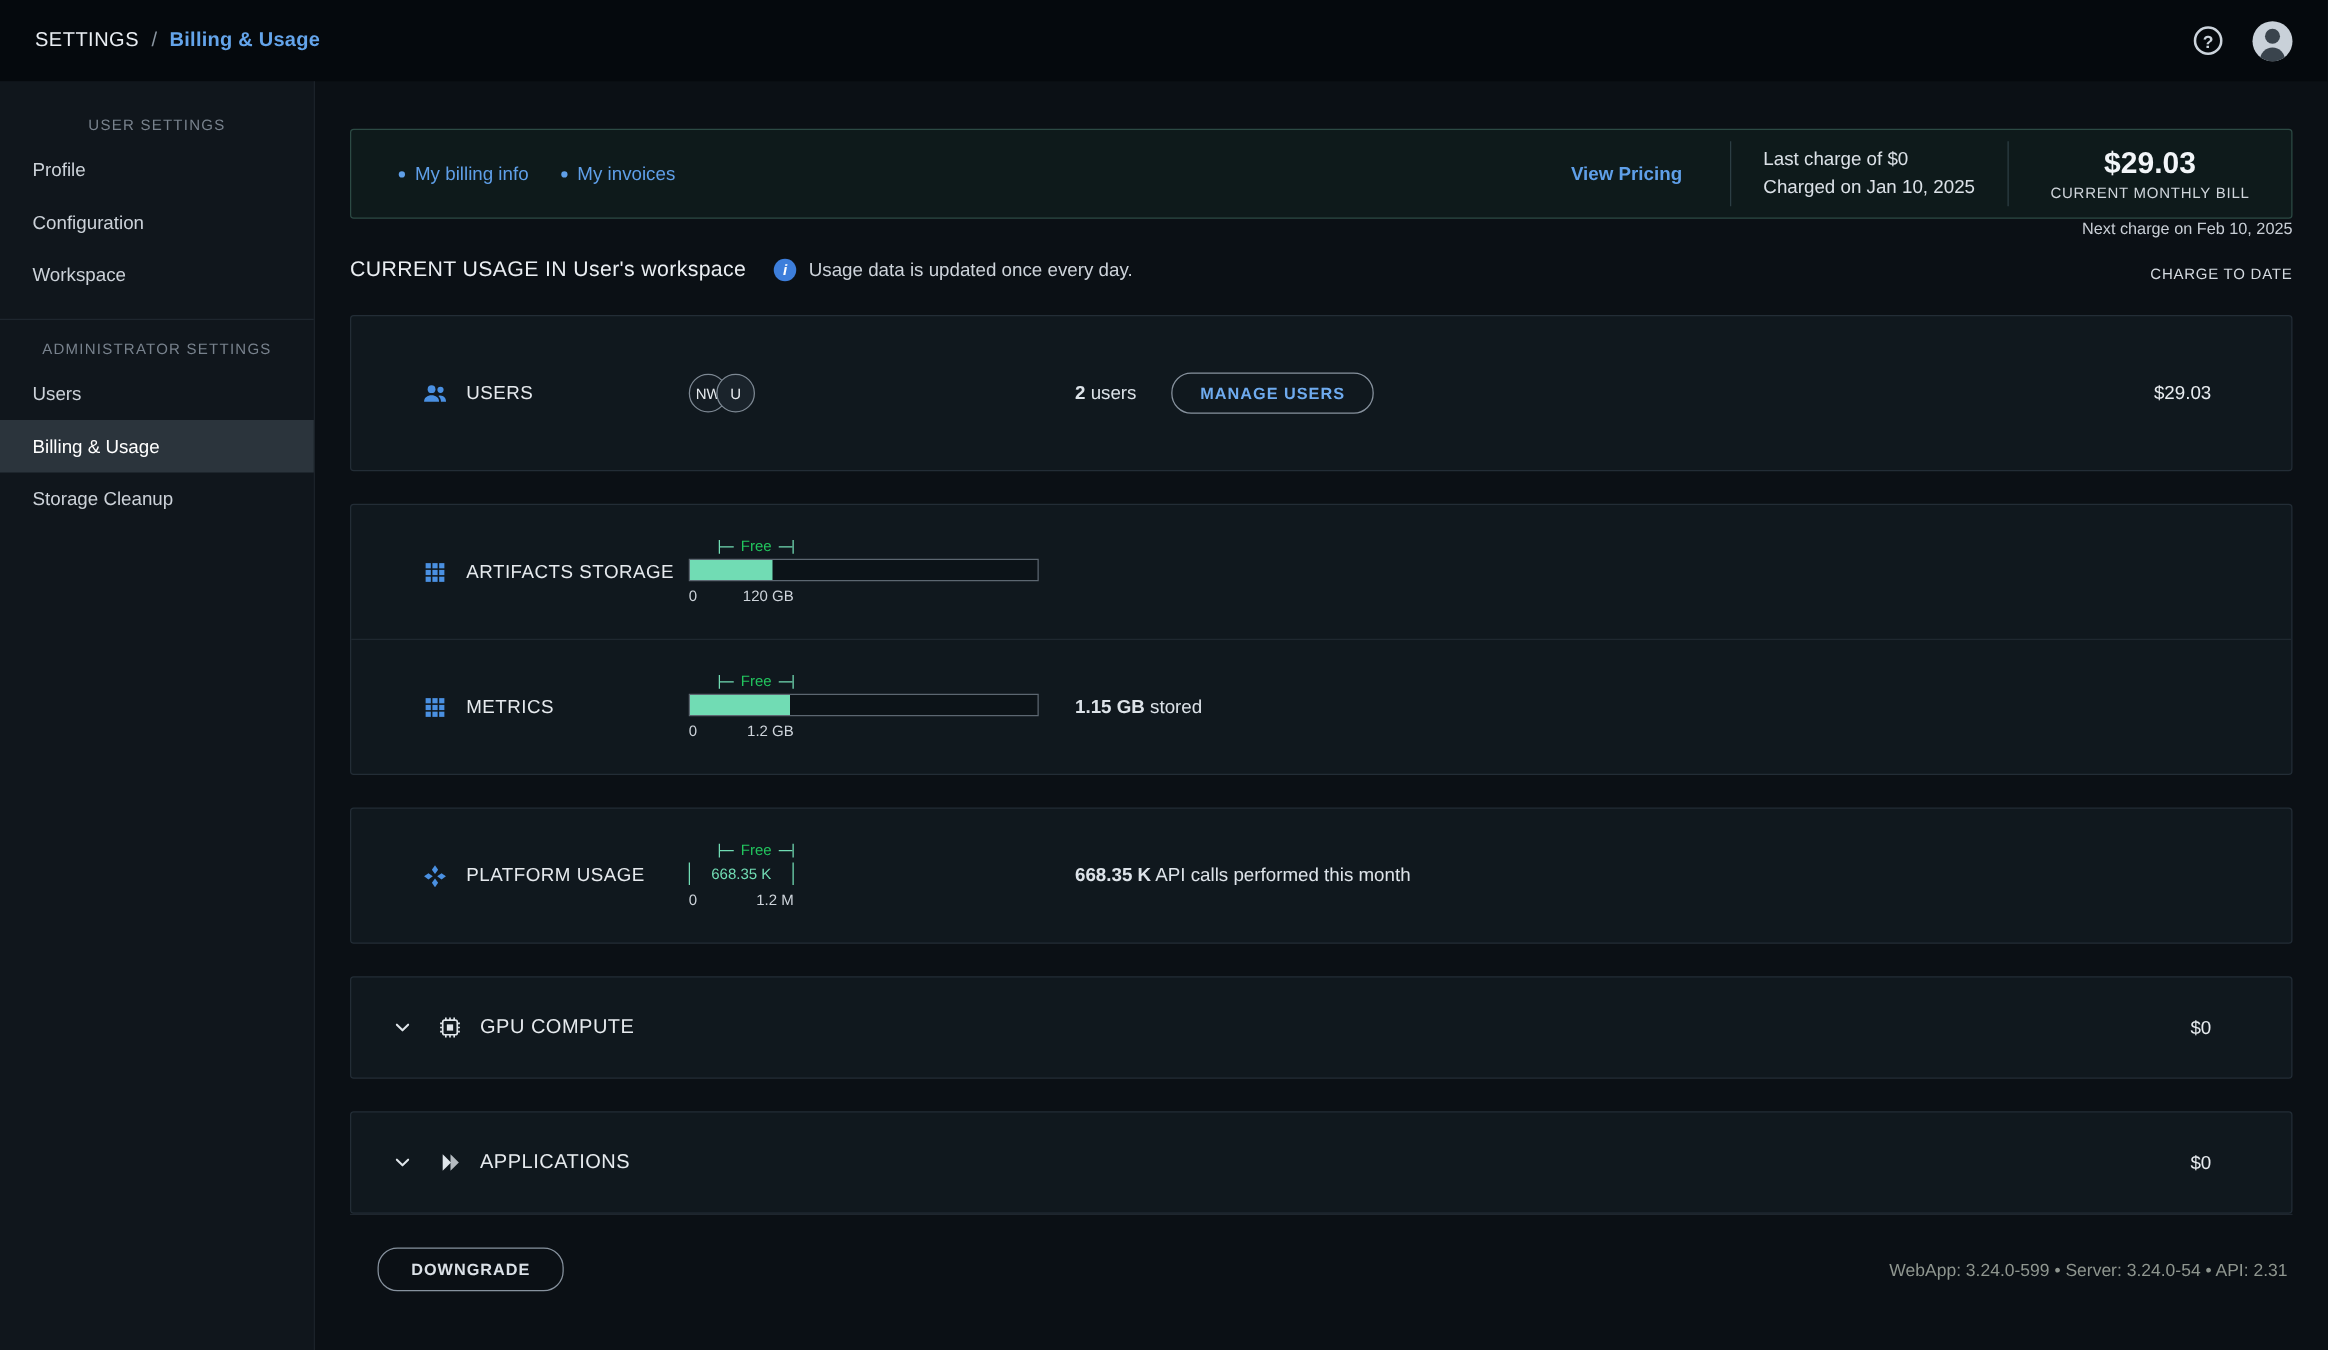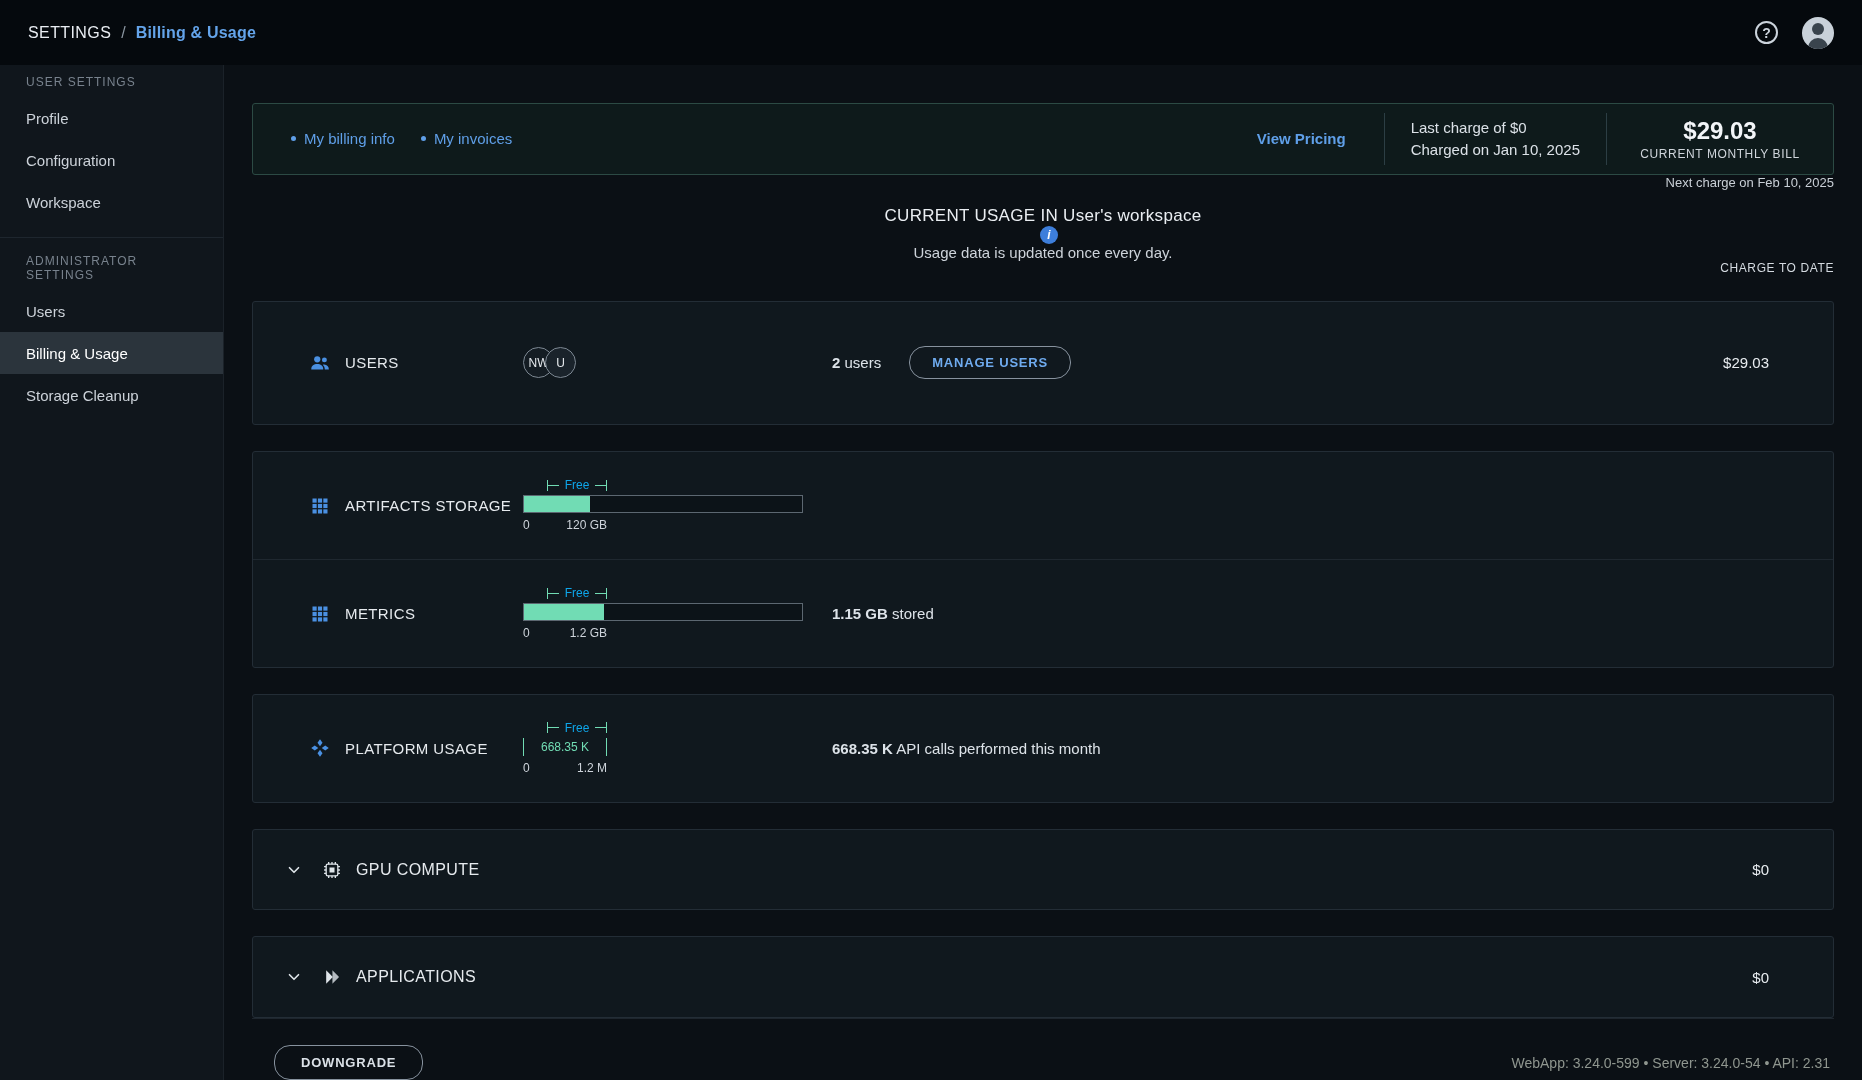--- a/index.html
+++ b/index.html
@@ -28,22 +28,22 @@
     width:32px; height:32px; border-radius:50%; background:#c9d1d9;
     position:relative; overflow:hidden; cursor:pointer; display:block;
   }
   .avatar::before { content:""; position:absolute; left:10px; top:6px; width:12px; height:12px;
     border-radius:50%; background:#3a444d; }
   .avatar::after { content:""; position:absolute; left:6px; top:21px; width:20px; height:14px;
     border-radius:10px 10px 0 0; background:#3a444d; }
   
   .app { display:flex; height:calc(1080px - 65px); }
   .sidebar {
-    width:224px; background:#10161c; border-right:1px solid #1b2229;
-    flex-shrink:0;
+    width:252px; background:#10161c; border-right:1px solid #1b2229;
+    padding-top:18px; flex-shrink:0;text-align:center;
   }
   .side-section-title {
     color:#78828d; font-size:12px; letter-spacing:1px; padding:10px 26px 8px;
   }
   .side-item {
     height:42px; display:flex; align-items:center; padding:0 26px;
     color:#ccd2d9; font-size:15px; cursor:pointer;
   }
   .side-item.active { background:#2b343c; color:#ffffff; }
   .side-divider { border:none; border-top:1px solid #1e262e; margin:14px 0 6px; }
@@ -57,21 +57,21 @@
   .b-link { color:#5f9fe8; font-size:15px; display:flex; align-items:center; gap:8px; cursor:pointer; }
   .b-link .dot { width:5px; height:5px; border-radius:50%; background:#5f9fe8; display:inline-block; }
   .billing-right { margin-left:auto; display:flex; align-items:center; height:100%; }
   .view-pricing { color:#5f9fe8; font-size:15px; font-weight:700; cursor:pointer; margin-right:38px; }
   .v-div { width:1px; height:52px; background:#2c3e44; }
   .last-charge { padding:0 26px; font-size:15px; color:#dbe1e7; line-height:1.45; }
   .bill-amount-block { width:226px; text-align:center; }
   .bill-amount { font-size:24px; font-weight:700; color:#f2f5f8; }
   .bill-caption { font-size:12px; color:#cfd5db; letter-spacing:.6px; margin-top:2px; }
   .next-charge { text-align:right; font-size:13px; color:#c9cfd6; }
-  .usage-header { display:flex; align-items:center; margin-top:16px;flex-direction:column; }
+  .usage-header { display:flex; align-items:center; margin-top:16px; }
   .usage-title { font-size:17px; color:#eaeef2; letter-spacing:.3px; }
   .info-icon {
     width:18px; height:18px; border-radius:50%; background:#3d7edb; color:#fff;
     font-size:12px; font-weight:700; font-style:italic; display:inline-flex;
     align-items:center; justify-content:center; margin:0 10px 0 22px;
   }
   .usage-note { font-size:15px; color:#cdd3da; }
   .charge-to-date { margin-left:auto; font-size:12px; letter-spacing:.6px; color:#d4dae0; align-self:flex-end; }
   
   .card {
@@ -96,21 +96,21 @@
     border:1px solid #87929e; border-radius:16px; background:transparent;
     color:#6fabef; font-size:13px; font-weight:700; letter-spacing:.8px;
     padding:8px 22px; cursor:pointer; font-family:inherit;
   }
   .storage-card .usage-row { height:107px; }
   .inner-divider { border:none; border-top:1px solid #1f2830; }
   .platform-card { height:109px; }
   .platform-card .usage-row { height:100%; }
   
   .bar-block { width:280px; }
-  .bracket { display:flex; align-items:center; height:12px; color:#0ea5e9; margin-bottom:4px;padding-left:24px; }
+  .bracket { display:flex; align-items:center; height:12px; color:#22c55e; margin-bottom:4px;padding-left:24px; }
   .bracket .tick { width:1px; height:11px; background:#71dcb4; }
   .bracket .hline { flex:1; height:1px; background:#71dcb4; }
   .bracket-label { font-size:12px; padding:0 6px; line-height:1; }
   .track { width:280px; height:18px; border:1px solid #5c6771; background:#0c1318; }
   .fill { height:100%; background:#71dcb4; }
   .scale { display:flex; justify-content:space-between; font-size:12px; color:#ced4db; margin-top:5px; }
   .value-box {
     height:18px; border-left:1px solid #71dcb4; border-right:1px solid #71dcb4;
     display:flex; align-items:center; justify-content:center; color:#71dcb4; font-size:12px;
   }

